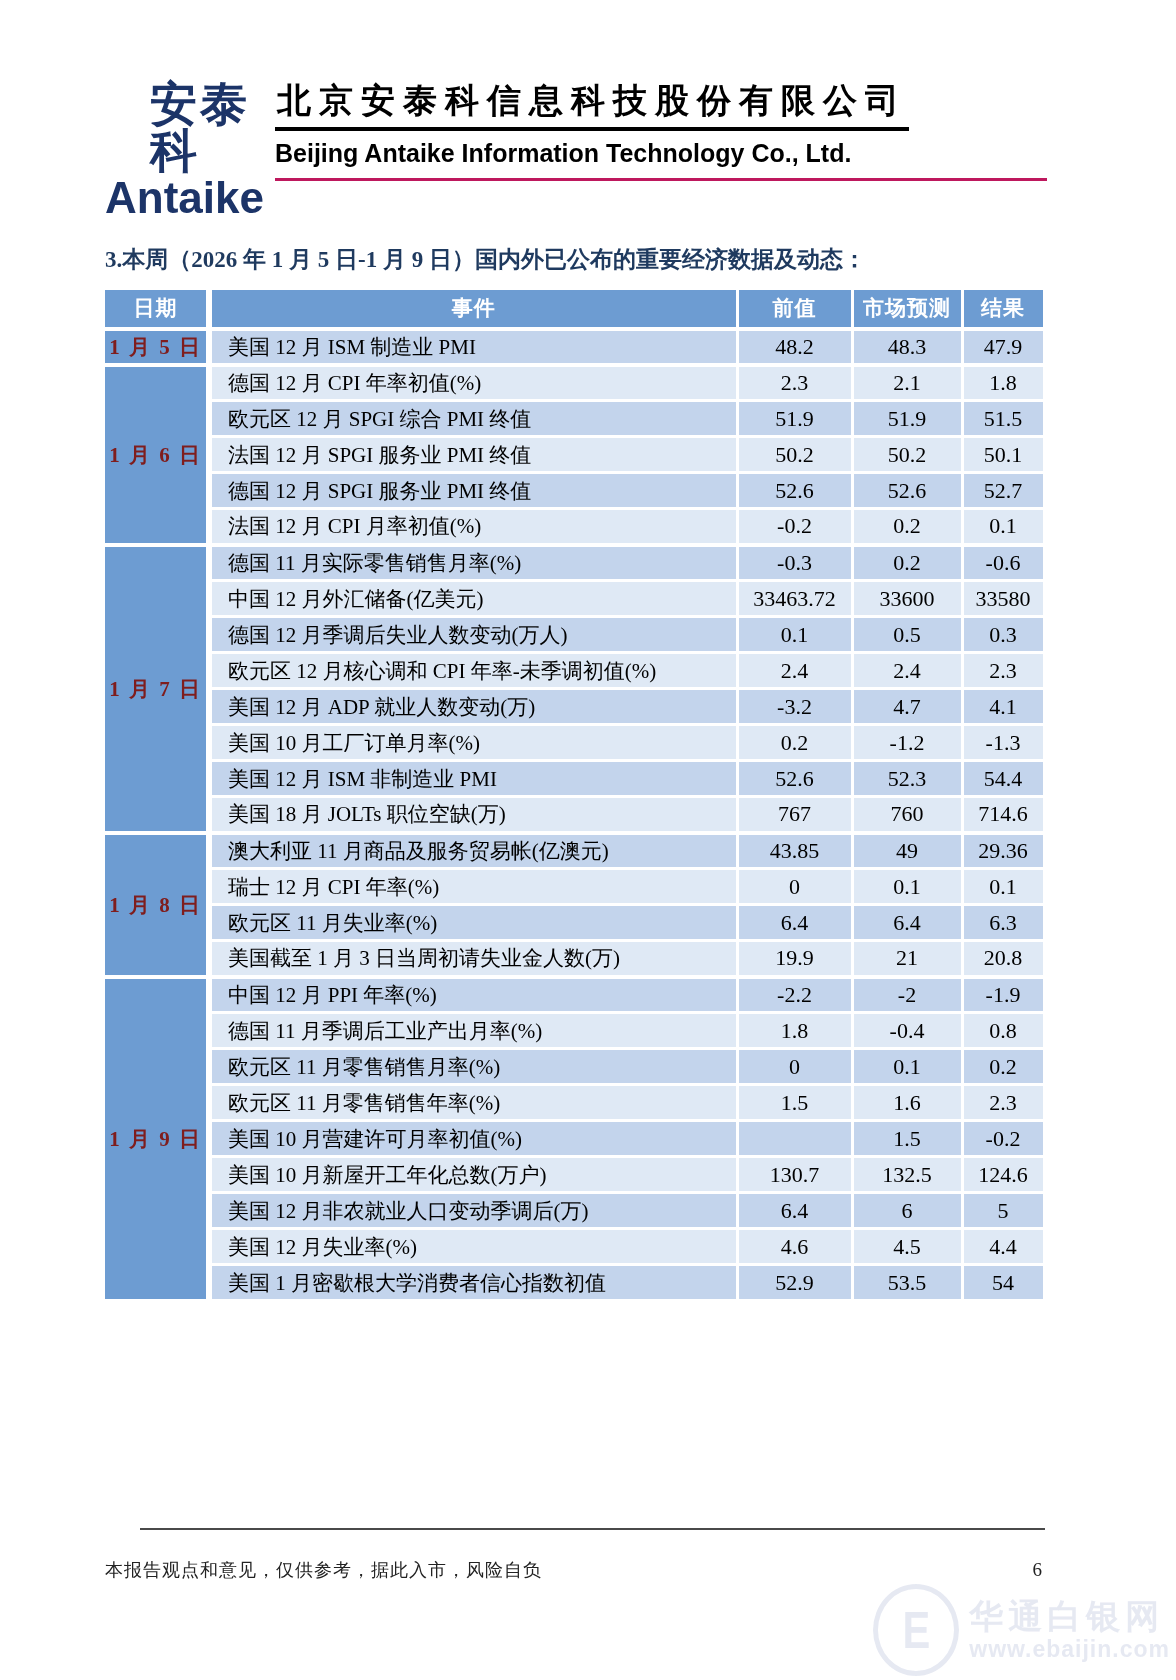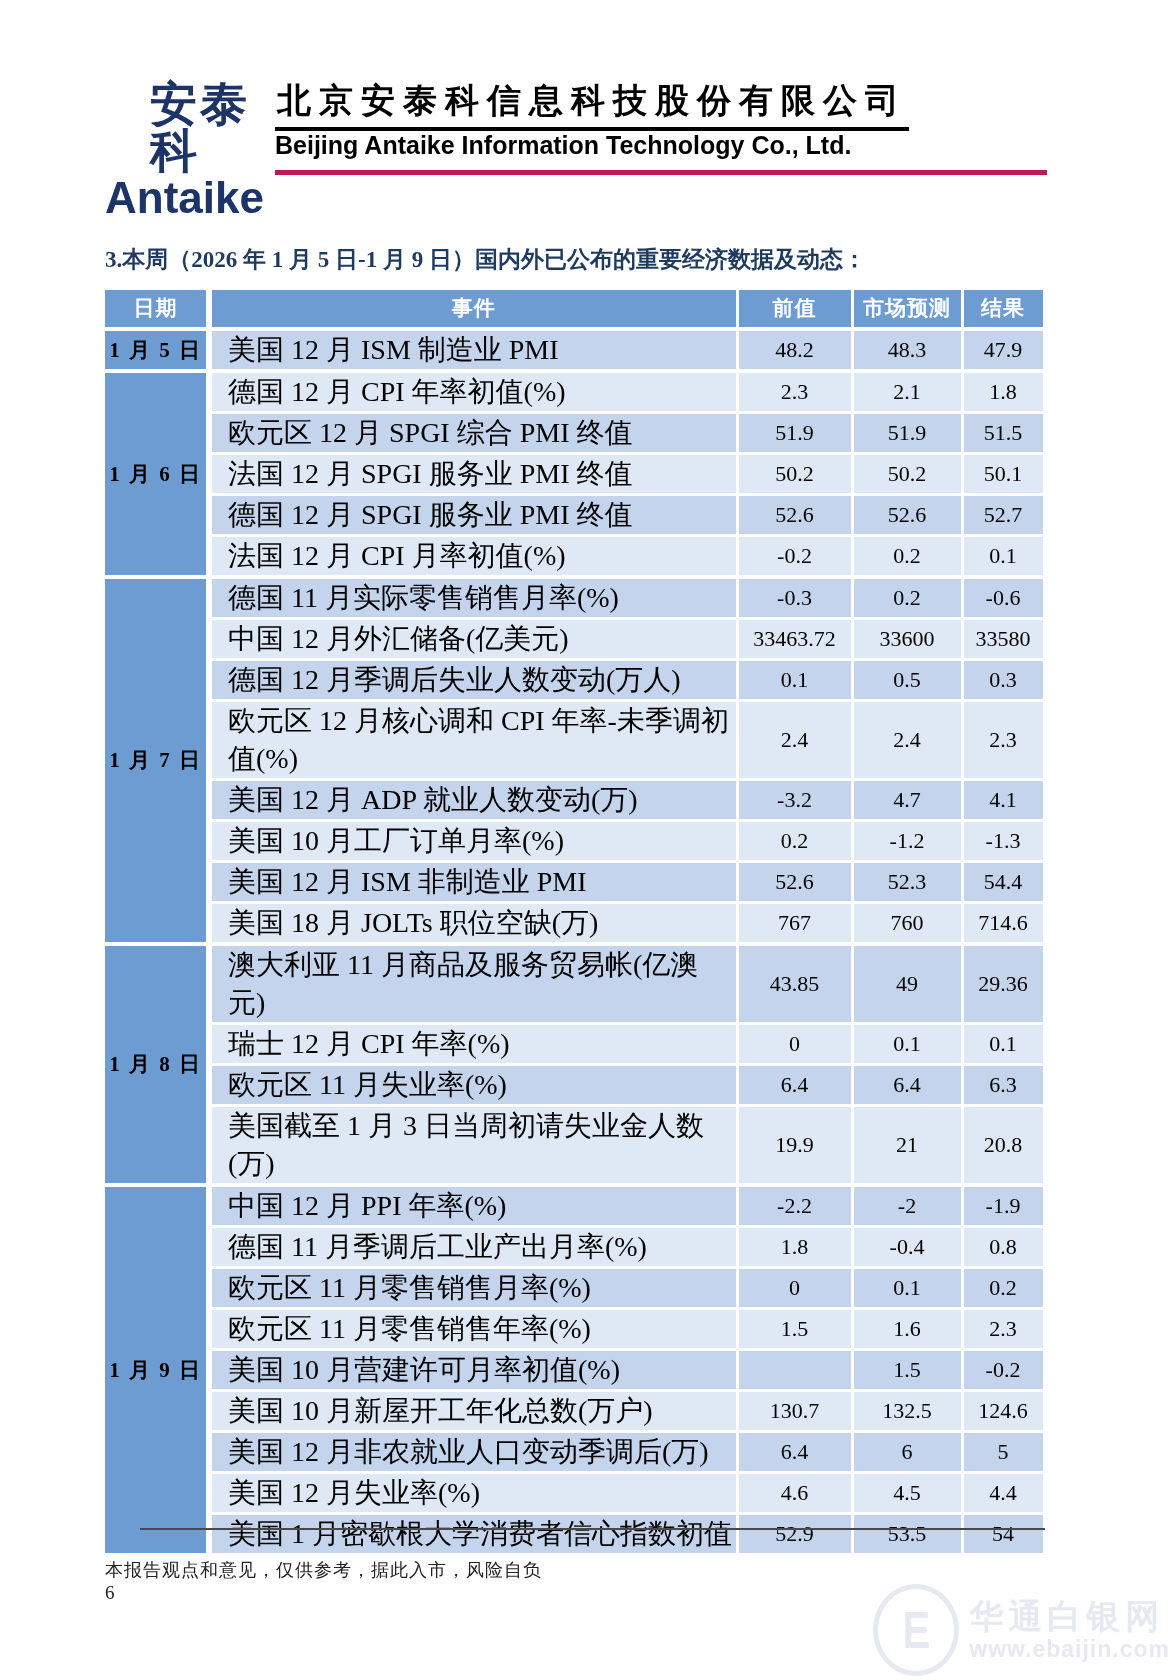--- a/index.html
+++ b/index.html
@@ -26,21 +26,21 @@
 
   
   .doc-header{display:flex;align-items:flex-start;}
   .logo-block{width:175px;flex:0 0 175px;color:var(--brand-navy);line-height:1;}
   .logo-cn{font-family:"Liberation Sans","DejaVu Sans",sans-serif;font-weight:bold;font-size:47px;letter-spacing:3px;margin-left:45px;}
   .logo-en{font-family:"Liberation Sans","DejaVu Sans",sans-serif;font-weight:bold;font-size:44px;margin-top:2px;letter-spacing:0px;}
   .company-block{flex:1;padding-left:0px;margin-left:-5px;text-align:left;}
   .company-cn{display:inline-block;font-weight:bold;font-size:34px;letter-spacing:8px;line-height:1.25;
               border-bottom:4px solid #000;padding:0 2px 4px 2px;}
   .company-en{display:block;font-family:"Liberation Sans","DejaVu Sans",sans-serif;font-weight:bold;font-size:25px;
-              margin-top:0;padding-bottom:10px;border-bottom:5px solid #be185d;}
+              margin-top:8px;padding-bottom:10px;border-bottom:3px solid #be185d;}
 
   
   .lead-paragraph{
     margin-top:40px;
     font-size:23px;line-height:44px;
     text-align:justify;
     text-indent:2em;
     width:932px;
   }
 
@@ -75,51 +75,51 @@
     background:var(--table-blue);
     color:#ffffff;
     font-weight:bold;
     font-size:21px;
     height:40px;
     text-align:center;
     letter-spacing:1px;
   }
   .econ-table td.date-cell{
     background:var(--table-blue);
-    color:#000000;
+    color:#7f1d1d;
     font-weight:bold;
     font-size:21px;
     text-align:center;
     border-right:6px solid #ffffff;
     border-left:0;
     letter-spacing:2px;
   }
   .econ-table thead th.h-date{border-left:0;border-right:6px solid #ffffff;margin-top:24px;}
   .econ-table td.event-cell{
     text-align:left;
     padding-left:16px;
-    font-size:28px;
+    font-size:21px;
   }
   .econ-table td.num-cell{
     text-align:center;
     font-size:22px;
   }
   .econ-table tr.stripe-dark td.data-cell{background:var(--stripe-dark);}
   .econ-table tr.stripe-light td.data-cell{background:var(--stripe-light);}
   .econ-table tr.group-start td{border-top:4px solid #ffffff;}
 
   
   .doc-footer{
     position:absolute;
     left:105px;
     top:1528px;
     width:945px;
   }
   .footer-rule{border:0;border-top:2px solid #4a4a4a;margin:0 0 0 35px;width:905px;}
-  .footer-row{display:flex;justify-content:space-between;align-items:baseline;margin-top:28px;flex-direction:column;}
+  .footer-row{display:flex;justify-content:space-between;align-items:baseline;margin-top:28px;}
   .footer-disclaimer{font-size:18px;color:var(--footer-ink);letter-spacing:1px;}
   .footer-page{font-size:19px;color:var(--footer-ink);padding-right:8px;}
 
   
   .watermark{
     position:absolute;
     right:6px;bottom:4px;
     display:flex;align-items:center;gap:10px;
     color:var(--watermark);
     opacity:0.9;

